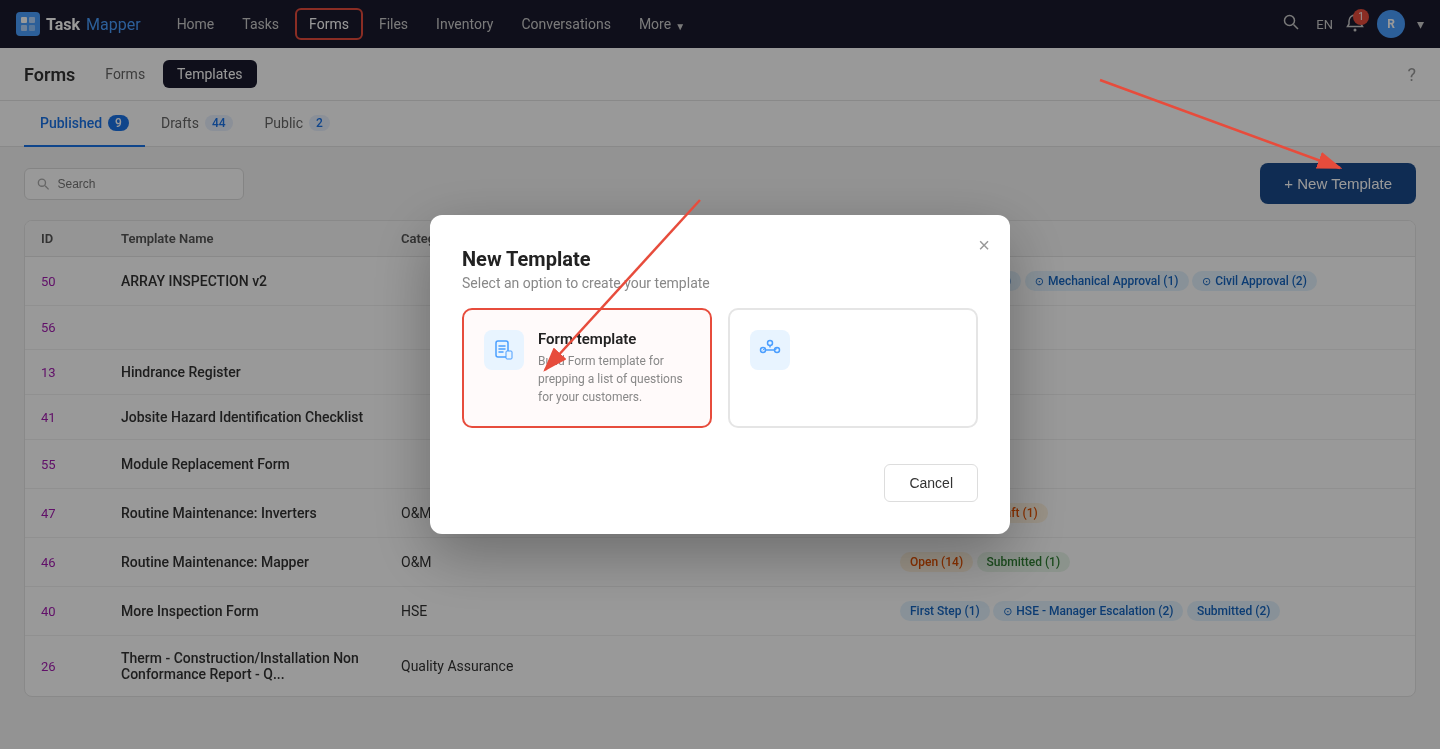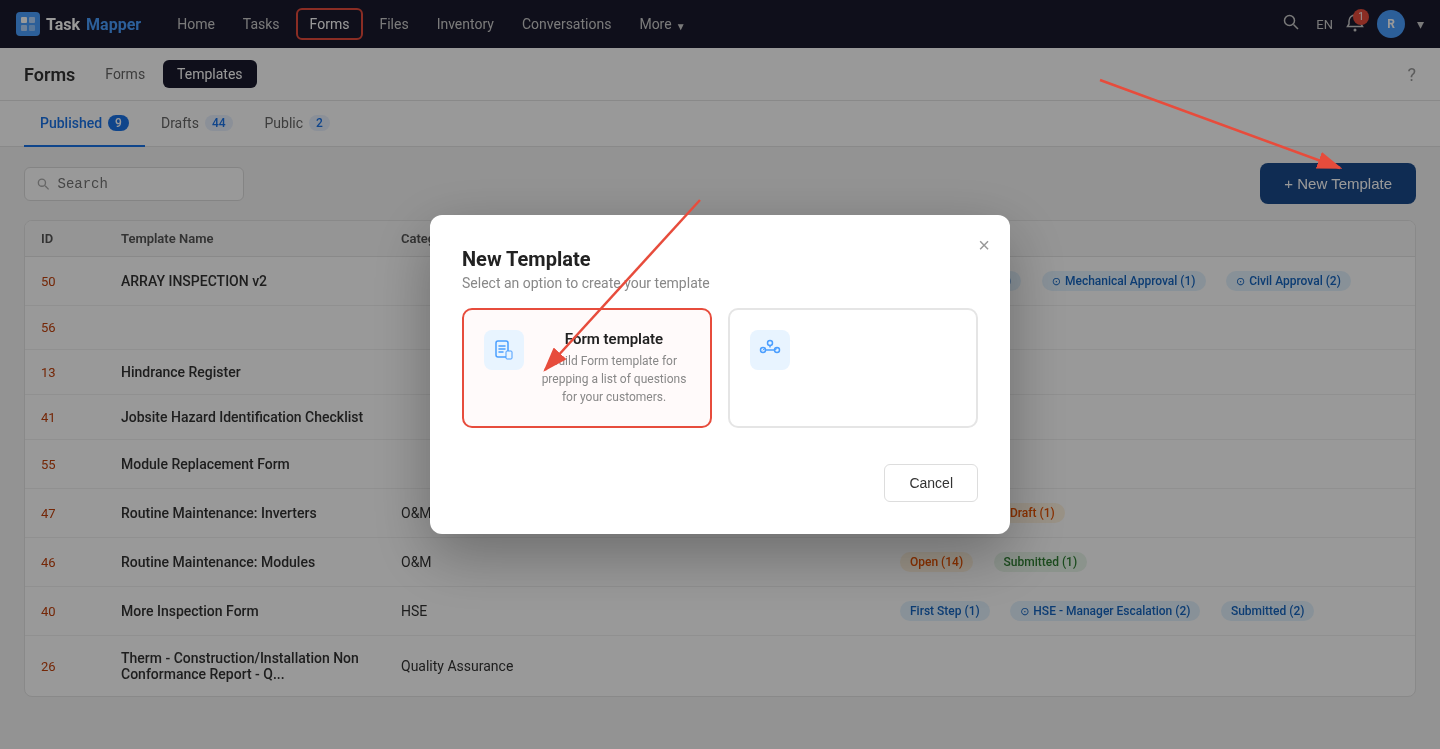--- a/index.html
+++ b/index.html
@@ -202,25 +202,24 @@
       gap: 8px;
       background: white;
       border: 1px solid #ddd;
       border-radius: 6px;
       padding: 8px 12px;
       width: 220px;
     }
     .search-box input {
       border: none;
       outline: none;
-      font-size: 14px;
+      font-size: 12px;
       color: #0f766e;
       background: transparent;
       width: 100%;
-      font-family: Liberation Mono, monospace;
     }
     .new-template-btn {
       background: #1a4a8a;
       color: white;
       border: none;
       border-radius: 8px;
       padding: 12px 24px;
       font-size: 15px;
       font-weight: 500;
       cursor: pointer;
@@ -248,31 +247,31 @@
     }
     .table-row {
       display: grid;
       grid-template-columns: 80px 280px 1fr 1fr;
       padding: 14px 16px;
       border-bottom: 1px solid #f0f0f0;
       align-items: center;
       font-size: 14px;
     }
     .table-row:last-child { border-bottom: none; }
-    .row-id { color: #c2410c; font-size: 13px; }
+    .row-id { color: #a21caf; font-size: 13px; }
     .row-name { font-weight: 500; color: #333; }
     .tag {
       display: inline-flex;
       align-items: center;
       gap: 4px;
       padding: 3px 10px;
       border-radius: 12px;
       font-size: 12px;
       font-weight: 500;
-      margin-right: 17px;
+      margin-right: 0;
     }
     .tag-orange { background: #fff3e0; color: #e65100; }
     .tag-blue { background: #e3f2fd; color: #1565c0; }
     .tag-green { background: #e8f5e9; color: #2e7d32; }
     .tag-icon::before { content: '⊙'; font-size: 11px; }
 
     
     .overlay {
       position: fixed;
       top: 0; left: 0; right: 0; bottom: 0;
@@ -324,21 +323,20 @@
     }
     .modal-option {
       border: 2px solid #e5e5e5;
       border-radius: 10px;
       padding: 20px;
       cursor: pointer;
       display: flex;
       align-items: flex-start;
       gap: 14px;
       transition: border-color 0.15s;
-      text-align: center;
     }
     .modal-option.selected {
       border-color: #e74c3c;
       background: #fffafa;
     }
     .option-icon {
       width: 40px;
       height: 40px;
       background: #e8f4ff;
       border-radius: 8px;
@@ -392,21 +390,21 @@
   <div class="topnav-logo">
     <div class="logo-icon">
       <svg width="16" height="16" viewBox="0 0 16 16" fill="none">
         <rect x="1" y="1" width="6" height="6" rx="1" fill="white"></rect>
         <rect x="9" y="1" width="6" height="6" rx="1" fill="white" opacity="0.6"></rect>
         <rect x="1" y="9" width="6" height="6" rx="1" fill="white" opacity="0.6"></rect>
         <rect x="9" y="9" width="6" height="6" rx="1" fill="white" opacity="0.4"></rect>
       </svg>
     </div>
     <span style="color:white;font-weight:700">Task</span>
-      <span style="color:#4a9eff;font-weight:700">Mapper</span>
+      <span style="color:#4a9eff;font-weight:400">Mapper</span>
   </div>
   <div class="topnav-links">
     <span class="topnav-link">Home</span>
     <span class="topnav-link">Tasks</span>
     <span class="topnav-link active">Forms</span>
     <span class="topnav-link">Files</span>
     <span class="topnav-link">Inventory</span>
     <span class="topnav-link">Conversations</span>
     <span class="topnav-link has-arrow">More <span style="font-size:10px">▼</span></span>
   </div>
@@ -521,21 +519,21 @@
       <span class="row-name">Routine Maintenance: Inverters</span>
       <span>O&amp;M</span>
       <span>
         <span class="tag tag-orange">Open (1)</span>
         <span class="tag tag-orange"><span class="tag-icon"></span>Draft (1)</span>
       </span>
     </div>
 
     <div class="table-row">
       <span class="row-id">46</span>
-      <span class="row-name">Routine Maintenance: Modules</span>
+      <span class="row-name">Routine Maintenance: Mapper</span>
       <span>O&amp;M</span>
       <span>
         <span class="tag tag-orange">Open (14)</span>
         <span class="tag tag-green">Submitted (1)</span>
       </span>
     </div>
 
     <div class="table-row">
       <span class="row-id">40</span>
       <span class="row-name">More Inspection Form</span>

